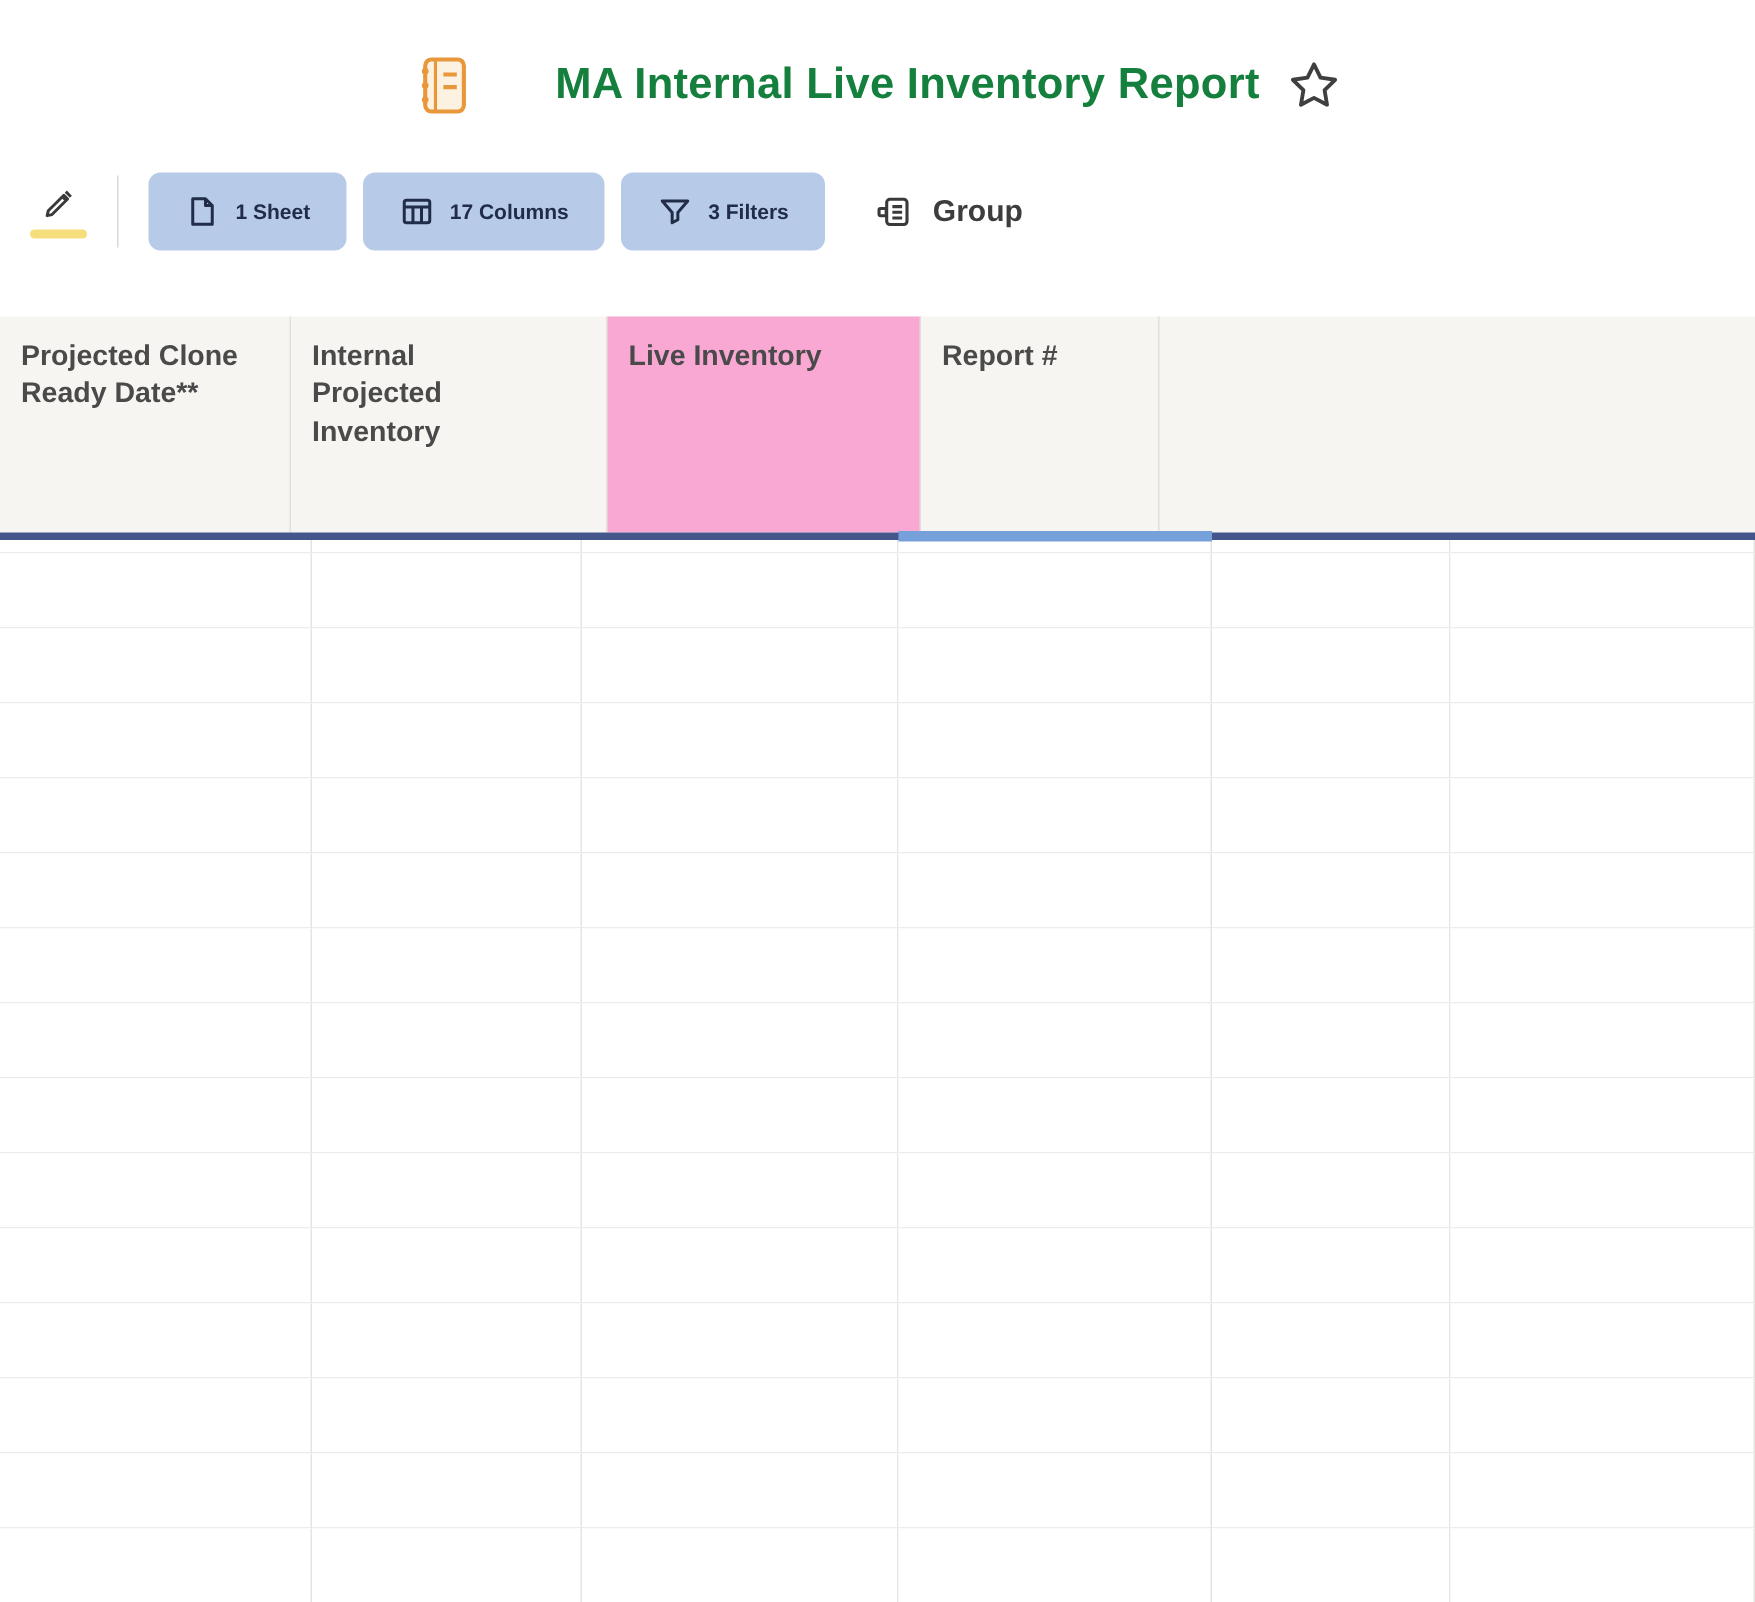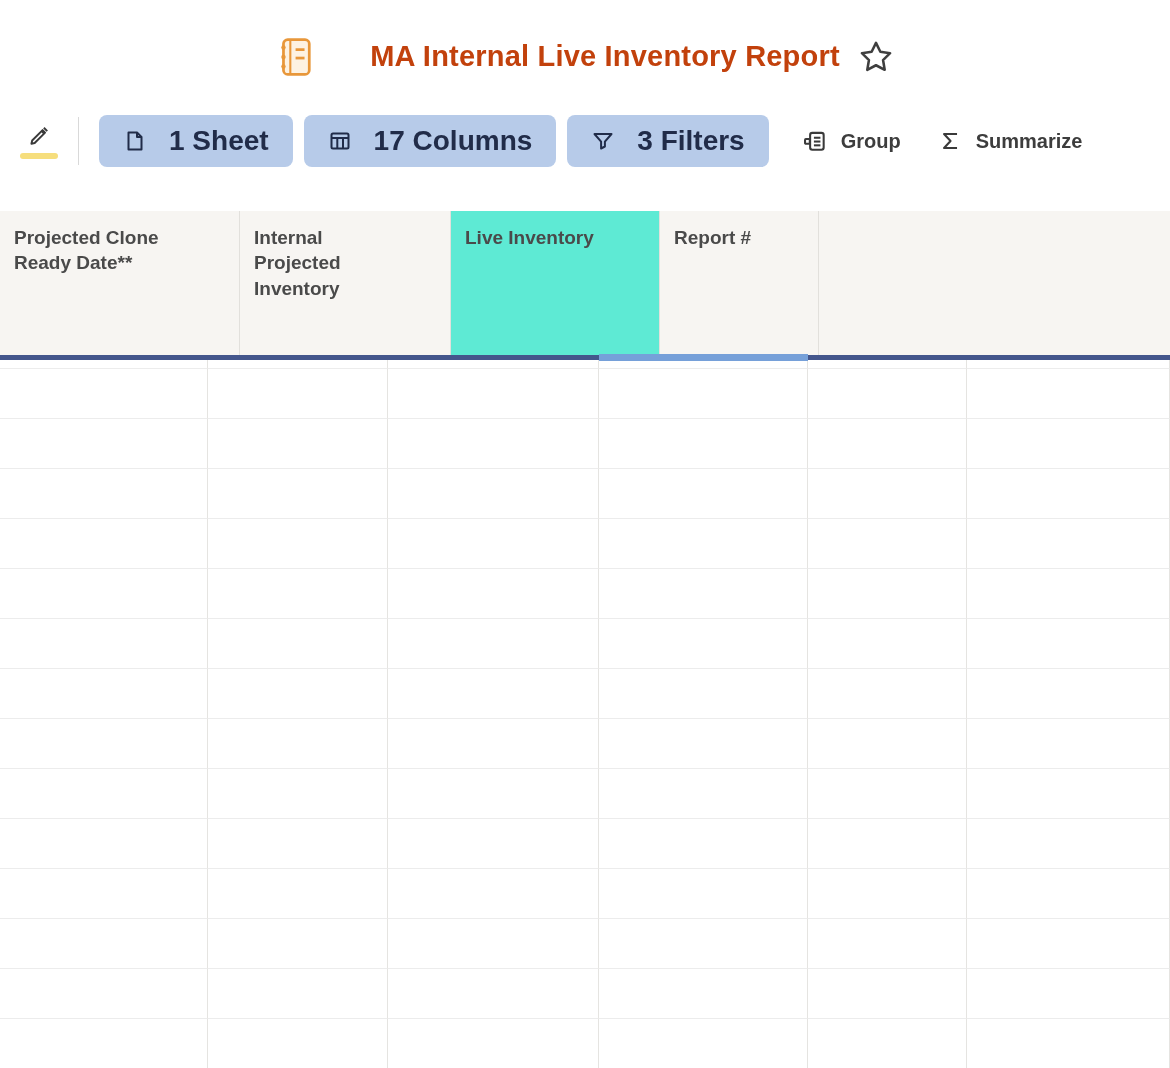--- a/index.html
+++ b/index.html
@@ -2,44 +2,44 @@
 <html><head>
 <meta charset="utf-8">
 <style>
   * { margin:0; padding:0; box-sizing:border-box; }
   html,body { width:1170px; height:1068px; overflow:hidden; background:#fff;
     font-family:"Liberation Sans", sans-serif; }
 
   
   .title-bar { height:105px; display:flex; align-items:center; justify-content:center;
     gap:18px; padding-top:8px; }
-  .title { font-size:29px; font-weight:bold; color:#c2410c; letter-spacing:.2px;margin-left:40px; }
+  .title { font-size:29px; font-weight:bold; color:#15803d; letter-spacing:.2px;margin-left:40px; }
   .icon-wrap { display:flex; align-items:center; }
 
   
   .toolbar { height:72px; display:flex; align-items:center; padding:0 16px; }
   .edit-tool { width:46px; display:flex; flex-direction:column; align-items:center;
     gap:4px; cursor:pointer; }
   .hl-bar { width:38px; height:6px; background:#f6de7d; border-radius:3px; }
   .divider { width:1px; height:48px; background:#d9d9d9; margin:0 20px 0 16px; }
-  .pill { display:flex; align-items:center; gap:22px; background:#b7cbe9; border:none;
-    border-radius:8px; height:52px; padding:0 24px; font-family:inherit; font-size:28px;
+  .pill { display:flex; align-items:center; gap:10px; background:#b7cbe9; border:none;
+    border-radius:8px; height:52px; padding:0 24px; font-family:inherit; font-size:14px;
     font-weight:bold; color:#212c49; cursor:pointer; margin-right:11px; }
   .ghost { display:flex; align-items:center; gap:13px; background:none; border:none;
     height:52px; padding:0 14px; margin-left:8px; font-family:inherit; font-size:20px;
     font-weight:bold; color:#3d3d3d; cursor:pointer; }
 
   .spacer { height:34px; }
 
   
   .thead { display:flex; background:#f7f5f2; height:144px; }
   .hcell { padding:14px 14px; border-right:1px solid #e2e0dc; font-size:19px;
     font-weight:bold; color:#4a4a4a; line-height:1.33; cursor:pointer; }
   .hcell span { display:inline-block; max-width:158px; }
-  .hcell.hl { background:#5eead4; }
+  .hcell.hl { background:#f9a8d4; }
   .hcell.hl span { white-space:nowrap; max-width:none; }
 
   .underline { position:relative; height:5px; background:#44568c; }
   .seg { position:absolute; top:-1px; height:7px; background:#76a0d9; }
 
   
   .tbody { background:#fff; }
   .trow { display:flex; }
   .trow .tcell { height:50px; border-right:1px solid #e5e4e1; border-bottom:1px solid #ececec;
     background:#fff; }
@@ -123,35 +123,27 @@
           <rect x="7.5" y="4.5" width="12.5" height="15.5" rx="2"></rect>
           <line x1="11" y1="9" x2="17" y2="9"></line>
           <line x1="11" y1="12.5" x2="17" y2="12.5"></line>
           <line x1="11" y1="16" x2="17" y2="16"></line>
           <rect x="2.8" y="10.2" width="4.4" height="4.4" rx="0.8" fill="#fff"></rect>
         </svg>
       </span>
       <span>Group</span>
     </button>
 
-    <button class="ghost">
-      <span>
-        <svg width="26" height="26" viewBox="0 0 24 24" fill="none" stroke="#3a3a3a" stroke-width="1.9" stroke-linejoin="round">
-          <path d="M18.5 5.5H6.5l6 6.5-6 6.5h12"></path>
-        </svg>
-      </span>
-      <span>Summarize</span>
-    </button>
   </div>
 
   <div class="spacer"></div>
 
   <div>
     <div class="thead" id="thead">
-        <div class="hcell" style="width: 240px;"><span>Projected Clone Ready Date**</span></div>
+        <div class="hcell" style="width: 194px;"><span>Projected Clone Ready Date**</span></div>
         <div class="hcell" style="width: 211px;"><span>Internal Projected Inventory</span></div>
         <div class="hcell hl" style="width: 209px;"><span>Live Inventory</span></div>
         <div class="hcell" style="width: 159px;"><span>Report #</span></div>
       </div>
     <div class="underline">
       <div class="seg" id="seg" style="left: 599px; width: 209px;"></div>
     </div>
     <div class="tbody" id="tbody">
         <div class="trow thin">
           <div class="tcell" style="width: 208px;"></div>

